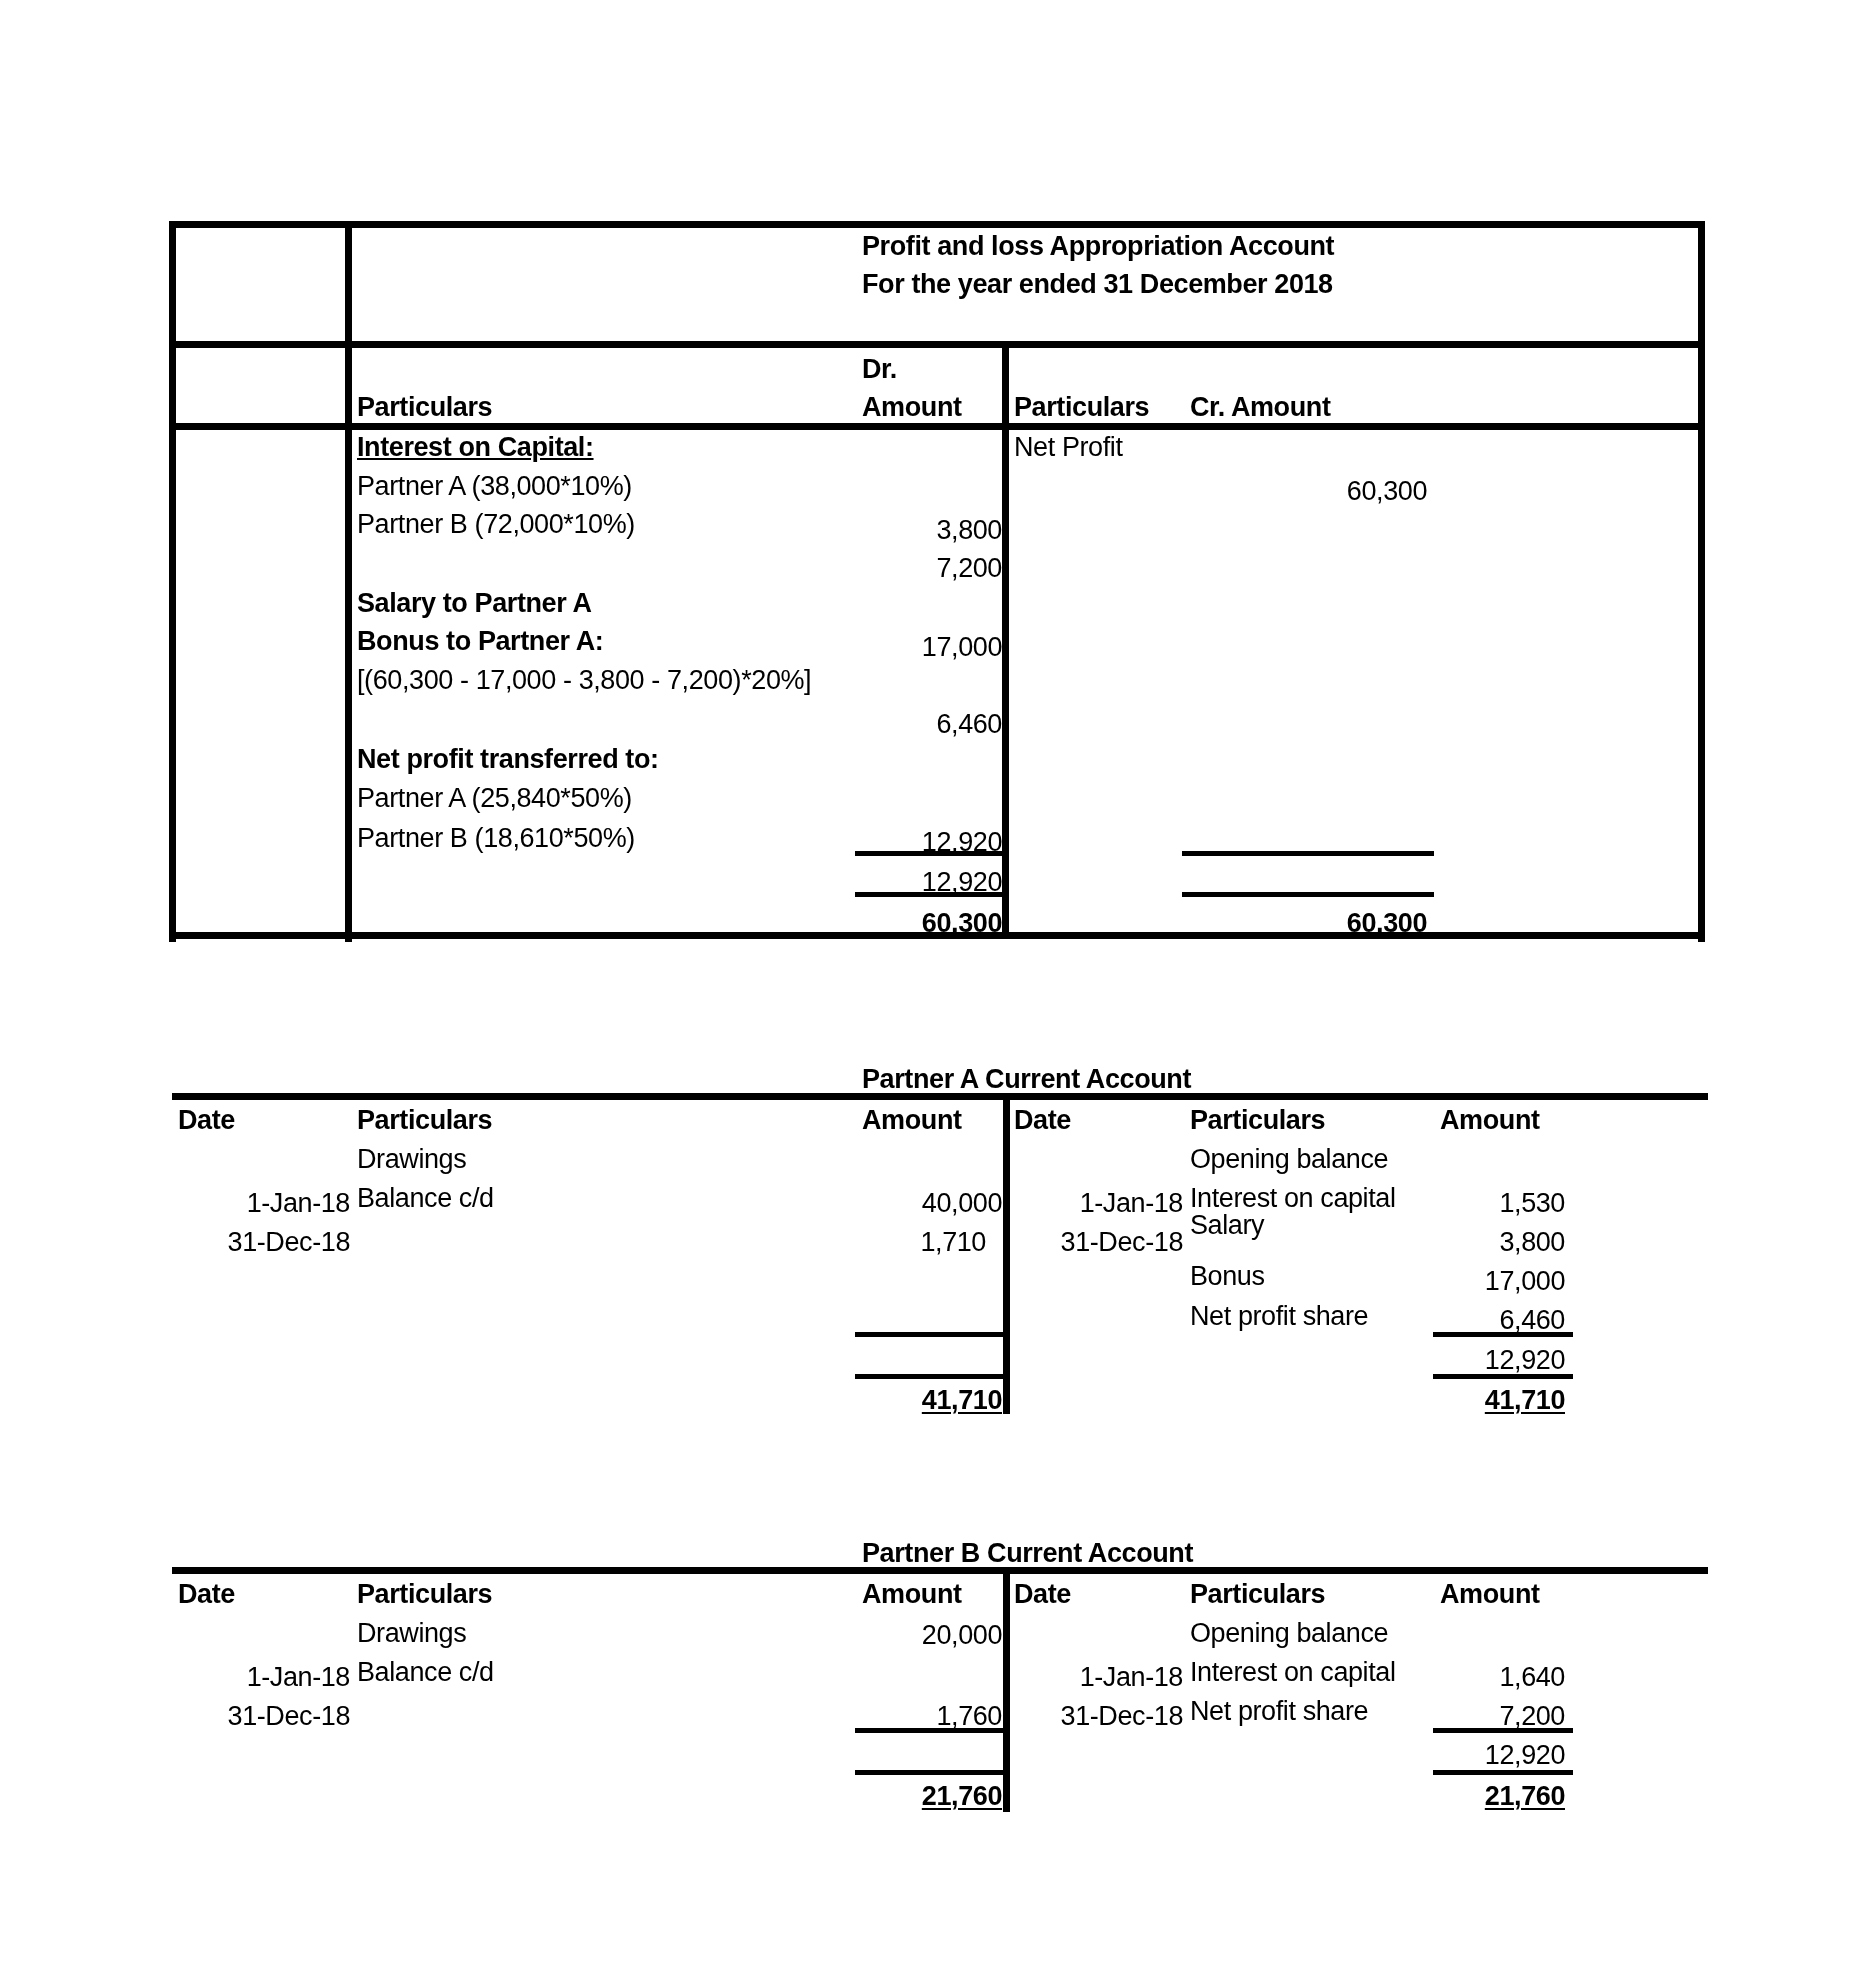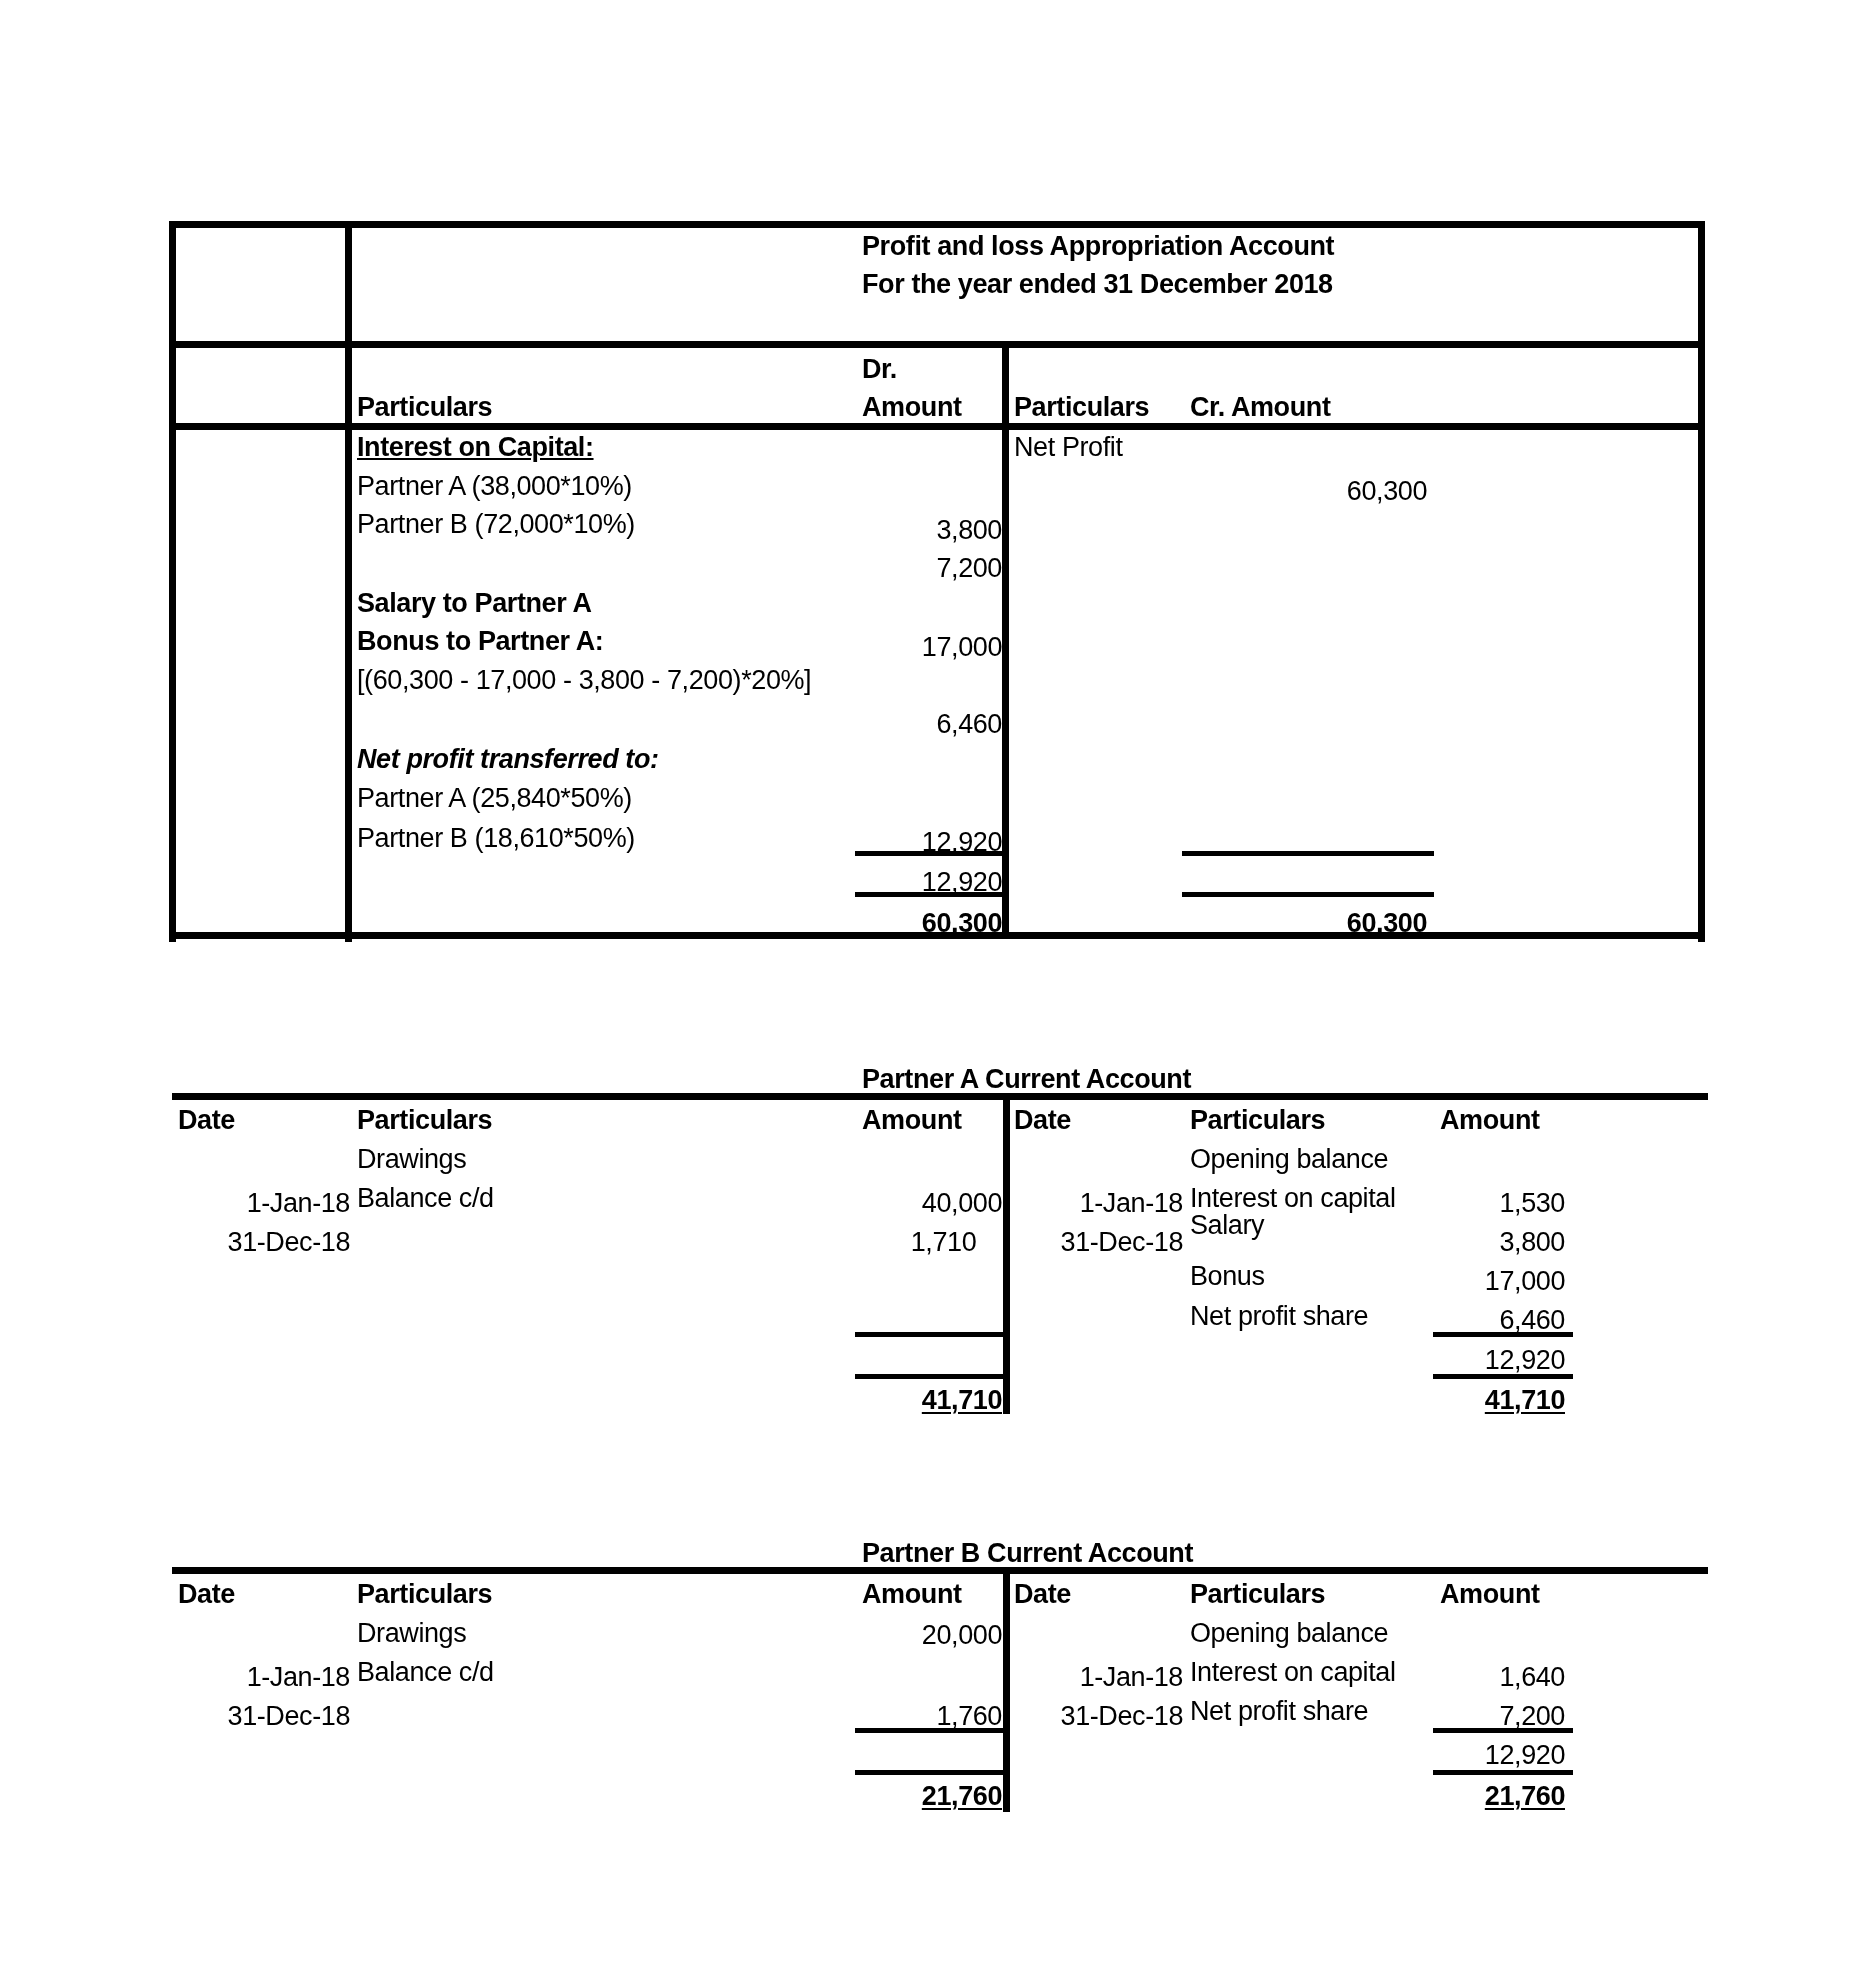--- a/index.html
+++ b/index.html
@@ -38,21 +38,21 @@
       <div class="t b" style="left:357px; top:431px;text-decoration:underline;">Interest on Capital:</div>
       <div class="t" style="left:357px; top:470px;">Partner A (38,000*10%)</div>
       <div class="t r" style="left:855px; width:147px; top:470px;">3,800</div>
       <div class="t" style="left:357px; top:508px;">Partner B (72,000*10%)</div>
       <div class="t r" style="left:855px; width:147px; top:508px;">7,200</div>
       <div class="t b" style="left:357px; top:587px;">Salary to Partner A</div>
       <div class="t r" style="left:855px; width:147px; top:587px;">17,000</div>
       <div class="t b" style="left:357px; top:625px;">Bonus to Partner A:</div>
       <div class="t" style="left:357px; top:664px;">[(60,300 - 17,000 - 3,800 - 7,200)*20%]</div>
       <div class="t r" style="left:855px; width:147px; top:664px;">6,460</div>
-      <div class="t b" style="left:357px; top:743px;font-style:italic;">Net profit transferred to:</div>
+      <div class="t b" style="left:357px; top:743px;">Net profit transferred to:</div>
       <div class="t" style="left:357px; top:782px;">Partner A (25,840*50%)</div>
       <div class="t r" style="left:855px; width:147px; top:782px;">12,920</div>
       <div class="t" style="left:357px; top:822px;">Partner B (18,610*50%)</div>
       <div class="t r" style="left:855px; width:147px; top:822px;">12,920</div>
     </div>
 
   <div class="t" style="left:1014px; top:431px;">Net Profit</div>
   <div class="t r" style="left:1221px; width:206px; top:431px;">60,300</div>
 
   <div class="hl" style="left:855px; top:851px; width:150px; height:4.9px;"></div>
@@ -75,21 +75,21 @@
   <div class="t b" style="left:1014px; top:1104px;">Date</div>
   <div class="t b" style="left:1190px; top:1104px;">Particulars</div>
   <div class="t b" style="left:1440px; top:1104px;">Amount</div>
 
   <div id="partner-a-rows">
       <div class="t r" style="left:172px; width:178px; top:1143px;">1-Jan-18</div>
       <div class="t" style="left:357px; top:1143px;">Drawings</div>
       <div class="t r" style="left:855px; width:147px; top:1143px;">40,000</div>
       <div class="t r" style="left:172px; width:178px; top:1182px;">31-Dec-18</div>
       <div class="t" style="left:357px; top:1182px;">Balance c/d</div>
-      <div class="t r" style="left:870px; width:147px; top:1182px;text-align:center;">1,710</div>
+      <div class="t r" style="left:839px; width:147px; top:1182px;">1,710</div>
       <div class="t r" style="left:1010px; width:173px; top:1143px;">1-Jan-18</div>
       <div class="t" style="left:1190px; top:1143px;">Opening balance</div>
       <div class="t r" style="left:1433px; width:132px; top:1143px;">1,530</div>
       <div class="t r" style="left:1010px; width:173px; top:1182px;">31-Dec-18</div>
       <div class="t" style="left:1190px; top:1182px;">Interest on capital</div>
       <div class="t r" style="left:1433px; width:132px; top:1182px;">3,800</div>
       <div class="t" style="left:1190px; top:1209px;">Salary</div>
       <div class="t r" style="left:1433px; width:132px; top:1221px;">17,000</div>
       <div class="t" style="left:1190px; top:1260px;">Bonus</div>
       <div class="t r" style="left:1433px; width:132px; top:1260px;">6,460</div>

